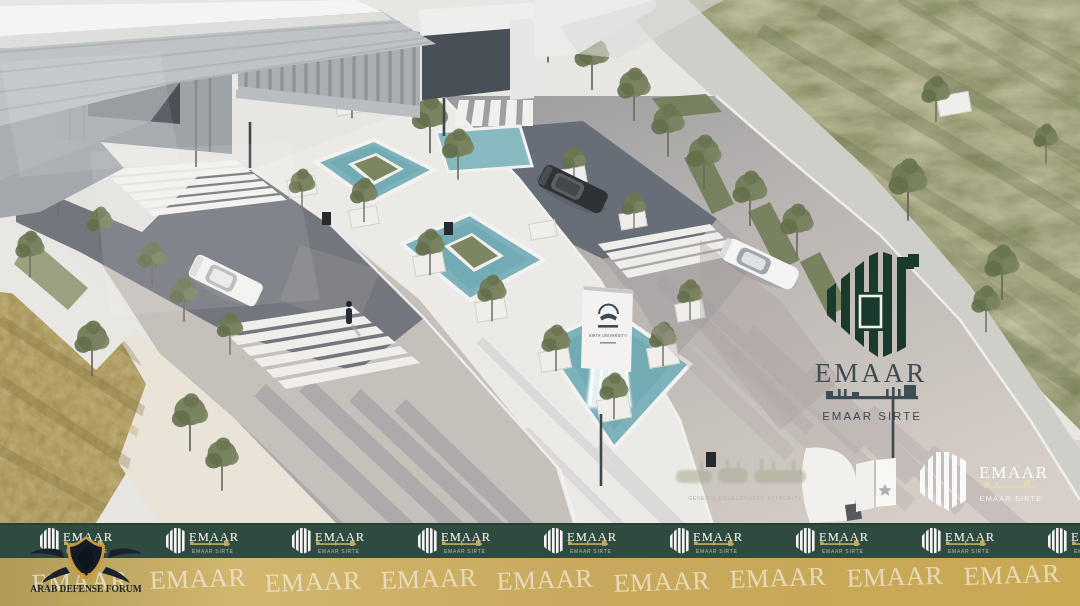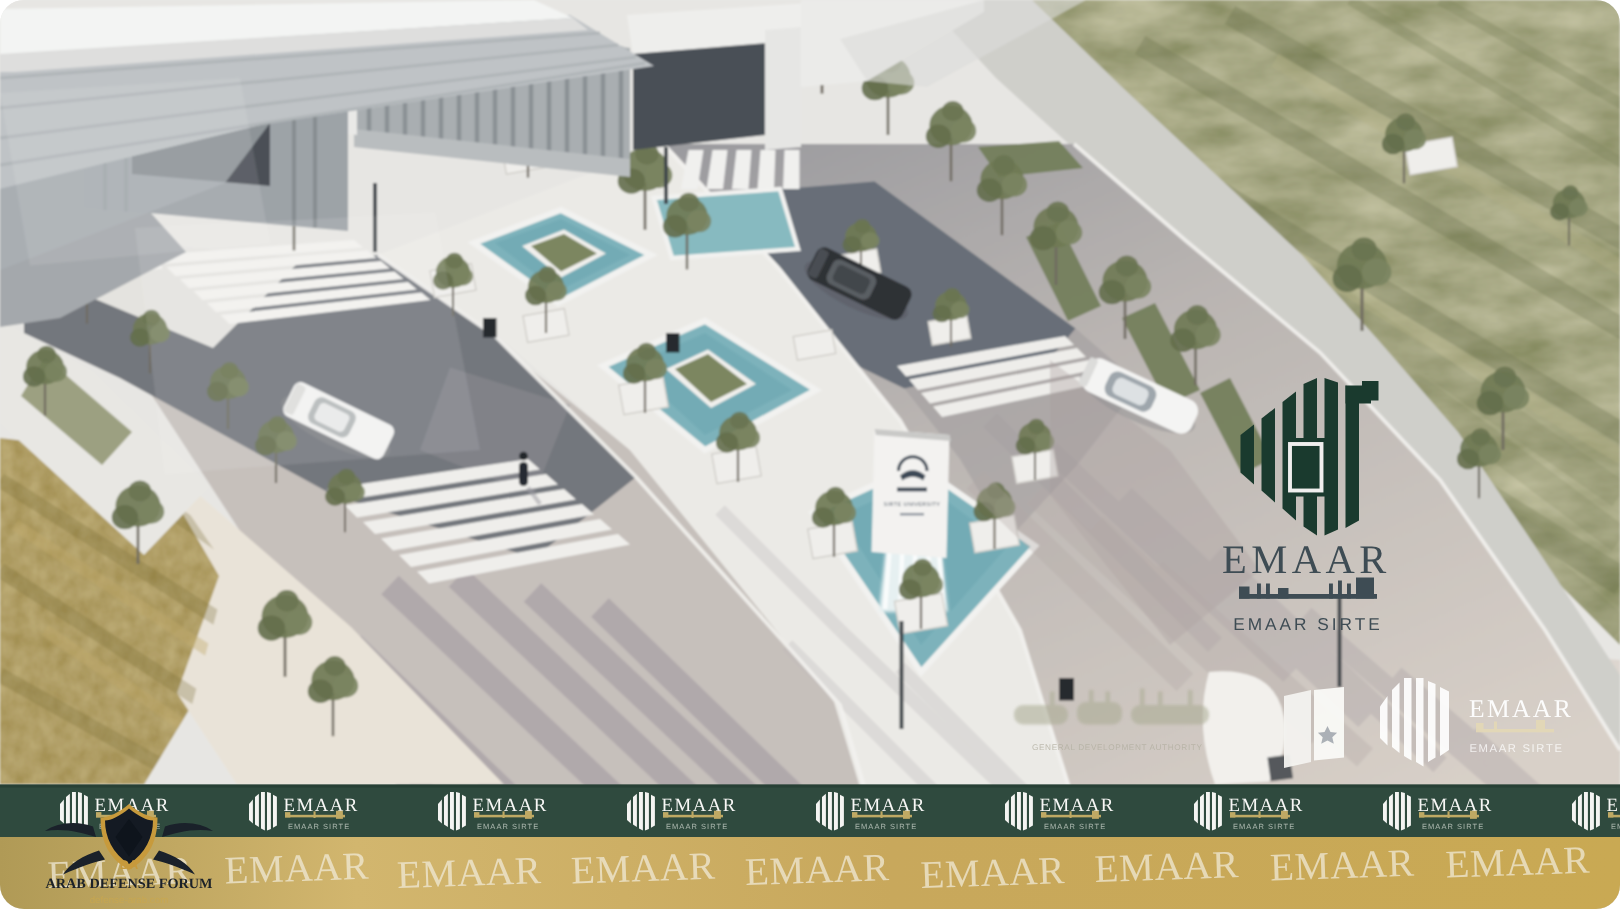--- a/index.html
+++ b/index.html
@@ -1,16 +1,16 @@
 <!DOCTYPE html>
 <html><head>
 <meta charset="utf-8">
 <style>
   html,body{margin:0;padding:0;}
-  #stage{position:relative;width:1080px;height:606px;overflow:hidden;font-family:"Liberation Sans",sans-serif;background:#e8e7e4;border-radius:16px;}
+  #stage{position:relative;width:1080px;height:606px;overflow:hidden;font-family:"Liberation Sans",sans-serif;background:#e8e7e4;}
   svg{display:block;}
 </style>
 </head>
 <body>
 <div id="stage">
 <svg width="1080" height="606" viewBox="0 0 1080 606" xmlns="http://www.w3.org/2000/svg">
 <defs>
   <filter id="grassNoise" x="-5%" y="-5%" width="110%" height="110%">
     <feTurbulence type="fractalNoise" baseFrequency="0.018 0.045" numOctaves="4" seed="7" result="n"></feTurbulence>
     <feColorMatrix in="n" type="matrix" values="0 0 0 0 0.68  0 0 0 0 0.66  0 0 0 0 0.46  0 0 0 0.9 -0.12" result="c"></feColorMatrix>

